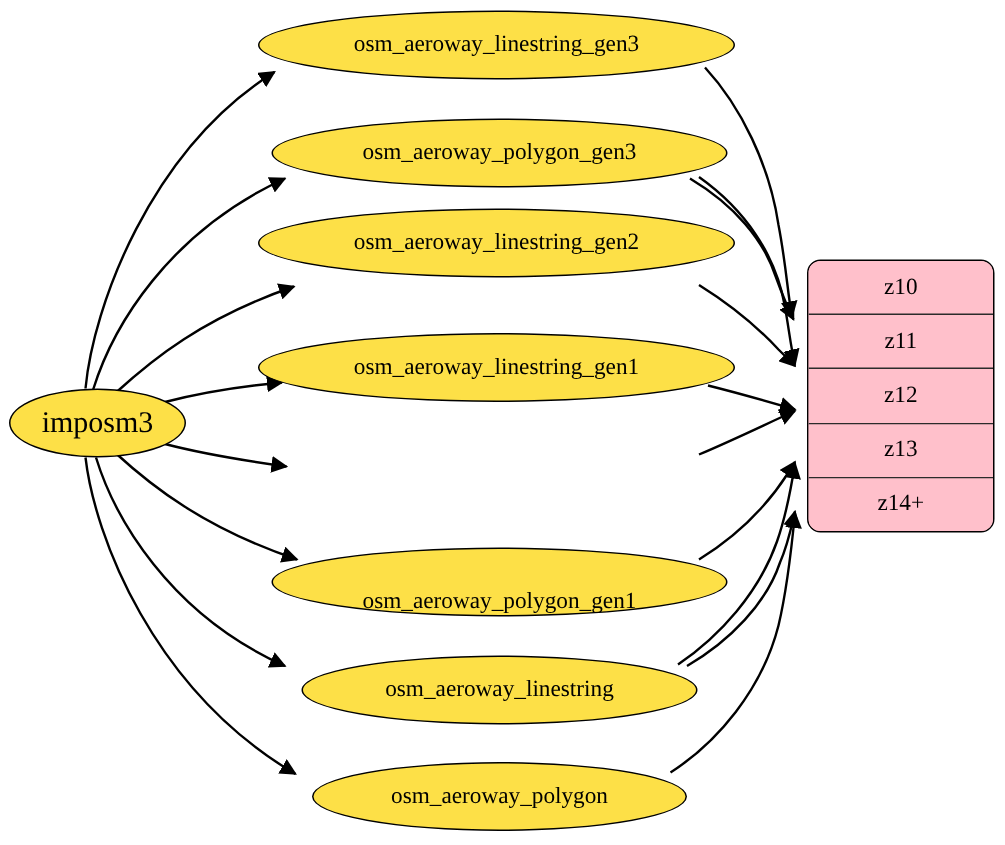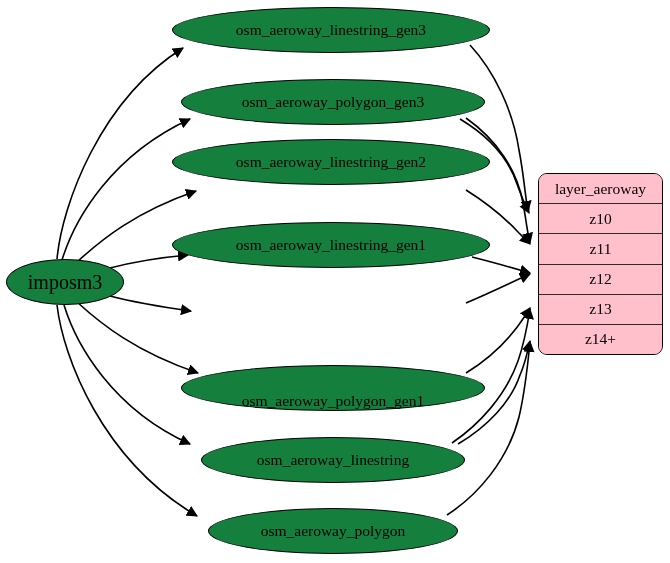--- a/index.html
+++ b/index.html
@@ -20,21 +20,21 @@
     left: 0;
     top: 0;
     width: 670px;
     height: 563px;
     pointer-events: none;
   }
   .node-ellipse {
     position: absolute;
     border: 1.2px solid #000000;
     border-radius: 50%;
-    background: #15803d;
+    background: #fde047;
     box-sizing: border-box;
     display: flex;
     align-items: center;
     justify-content: center;
   }
   .node-label {
     font-size: 15.5px;
     color: #000000;
     white-space: nowrap;
     letter-spacing: 0px;
@@ -136,23 +136,20 @@
   <div class="node-ellipse" style="left:208px; top:508px; width:250px; height:46px;">
     <span class="node-label">osm_aeroway_polygon</span>
   </div>
 
   <div class="node-ellipse" style="left:201px; top:437px; width:264px; height:46px;">
     <span class="node-label">osm_aeroway_linestring</span>
   </div>
 
   <div id="record-table">
     <div class="record-cell">
-      <span>layer_aeroway</span>
-    </div>
-    <div class="record-cell">
       <span>z10</span>
     </div>
     <div class="record-cell">
       <span>z11</span>
     </div>
     <div class="record-cell">
       <span>z12</span>
     </div>
     <div class="record-cell">
       <span>z13</span>

